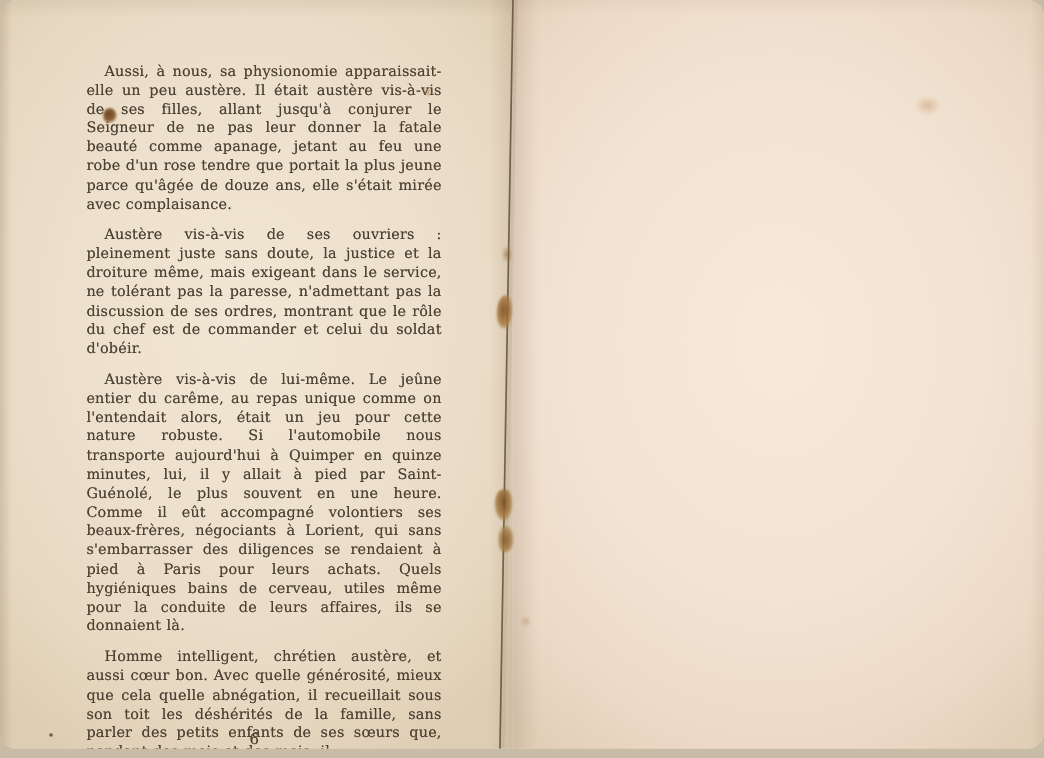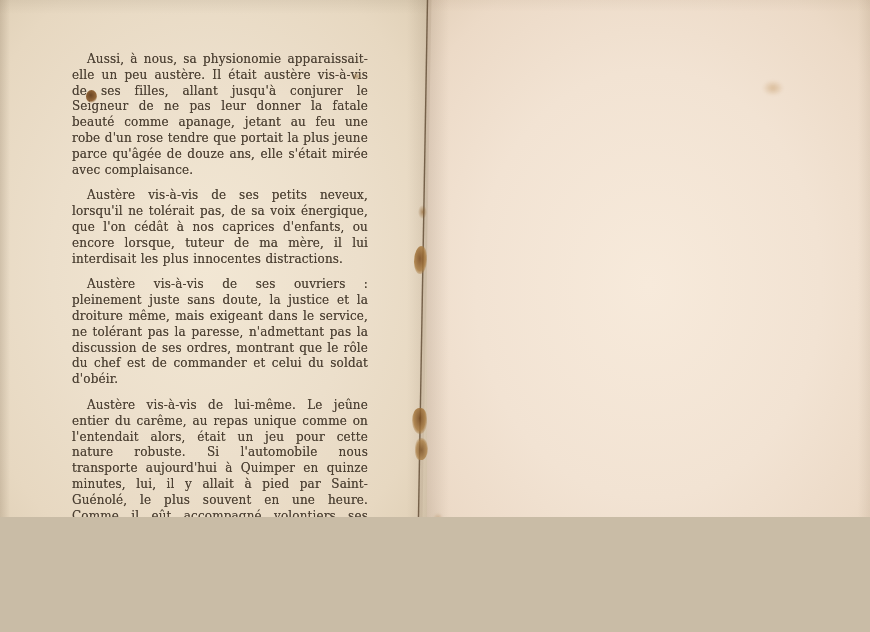--- a/index.html
+++ b/index.html
@@ -1,22 +1,23 @@
 <!DOCTYPE html>
 <html><head>
 <meta charset="utf-8">
 <style>
   html, body { margin: 0; padding: 0; background: #c9bca6; }
   .spread {
     position: relative;
     width: 870px;
-    height: 517px;
+    height: 624px;
     overflow: hidden;
     background: #e8dbc7;
     font-family: "DejaVu Serif", "Liberation Serif", serif;
+    border-radius: 14px;
   }
   .page { position: absolute; top: 0; height: 632px; }
   .page-left {
     left: 0; width: 427px;
     background: radial-gradient(ellipse 75% 65% at 48% 42%,
       #f2e7d4 0%, #ecdfcb 48%, #e7d8c1 78%, #ddcdb3 100%);
   }
   .page-right {
     left: 427px; width: 443px;
     background: radial-gradient(ellipse 75% 65% at 50% 45%,
@@ -80,21 +81,20 @@
     background: #4c4033; }
 </style>
 </head>
 <body>
 
 <div class="spread">
 
   <div class="page page-left">
     <div class="column column-left">
       <p class="indent">Aussi, à nous, sa physionomie apparaissait-elle un peu austère. Il était austère vis-à-vis de ses filles, allant jusqu'à conjurer le Seigneur de ne pas leur donner la fatale beauté comme apanage, jetant au feu une robe d'un rose tendre que portait la plus jeune parce qu'âgée de douze ans, elle s'était mirée avec complaisance.</p>
-      <p class="indent">Austère vis-à-vis de ses petits neveux, lorsqu'il ne tolérait pas, de sa voix énergique, que l'on cédât à nos caprices d'enfants, ou encore lorsque, tuteur de ma mère, il lui interdisait les plus innocentes distractions.</p>
       <p class="indent">Austère vis-à-vis de ses ouvriers : pleinement juste sans doute, la justice et la droiture même, mais exigeant dans le service, ne tolérant pas la paresse, n'admettant pas la discussion de ses ordres, montrant que le rôle du chef est de commander et celui du soldat d'obéir.</p>
       <p class="indent">Austère vis-à-vis de lui-même. Le jeûne entier du carême, au repas unique comme on l'entendait alors, était un jeu pour cette nature robuste. Si l'automobile nous transporte aujourd'hui à Quimper en quinze minutes, lui, il y allait à pied par Saint-Guénolé, le plus souvent en une heure. Comme il eût accompagné volontiers ses beaux-frères, négociants à Lorient, qui sans s'embarrasser des diligences se rendaient à pied à Paris pour leurs achats. Quels hygiéniques bains de cerveau, utiles même pour la conduite de leurs affaires, ils se donnaient là.</p>
       <p class="indent">Homme intelligent, chrétien austère, et aussi cœur bon. Avec quelle générosité, mieux que cela quelle abnégation, il recueillait sous son toit les déshérités de la famille, sans parler des petits enfants de ses sœurs que, pendant des mois et des mois, il</p>
     </div>
     <div class="pagenum pagenum-left">6</div>
   </div>
 
   <div class="page page-right">
     
     

